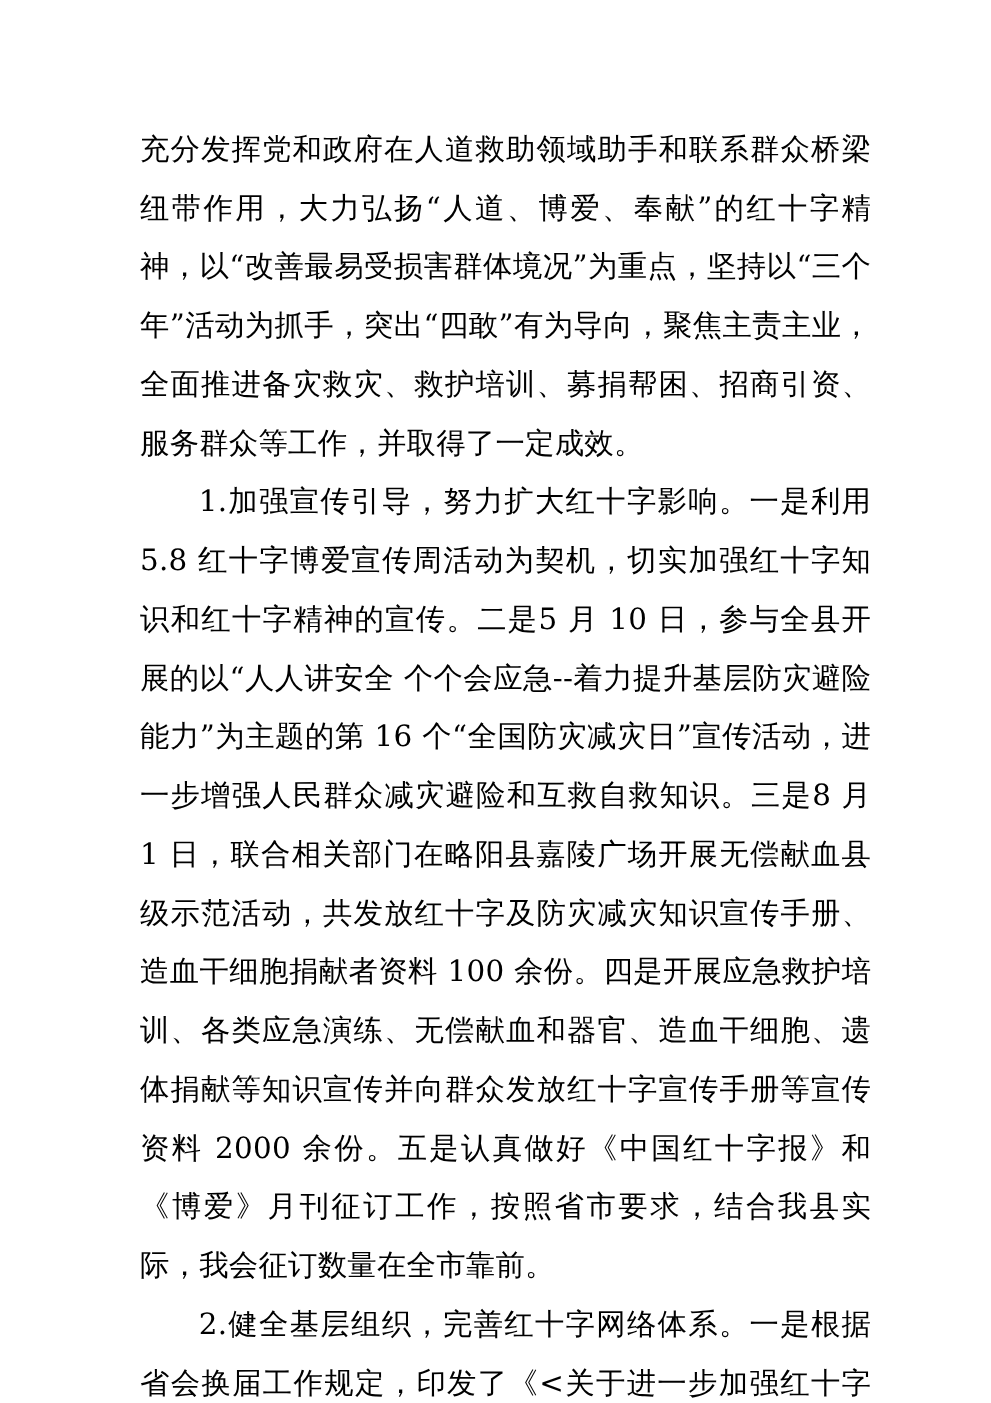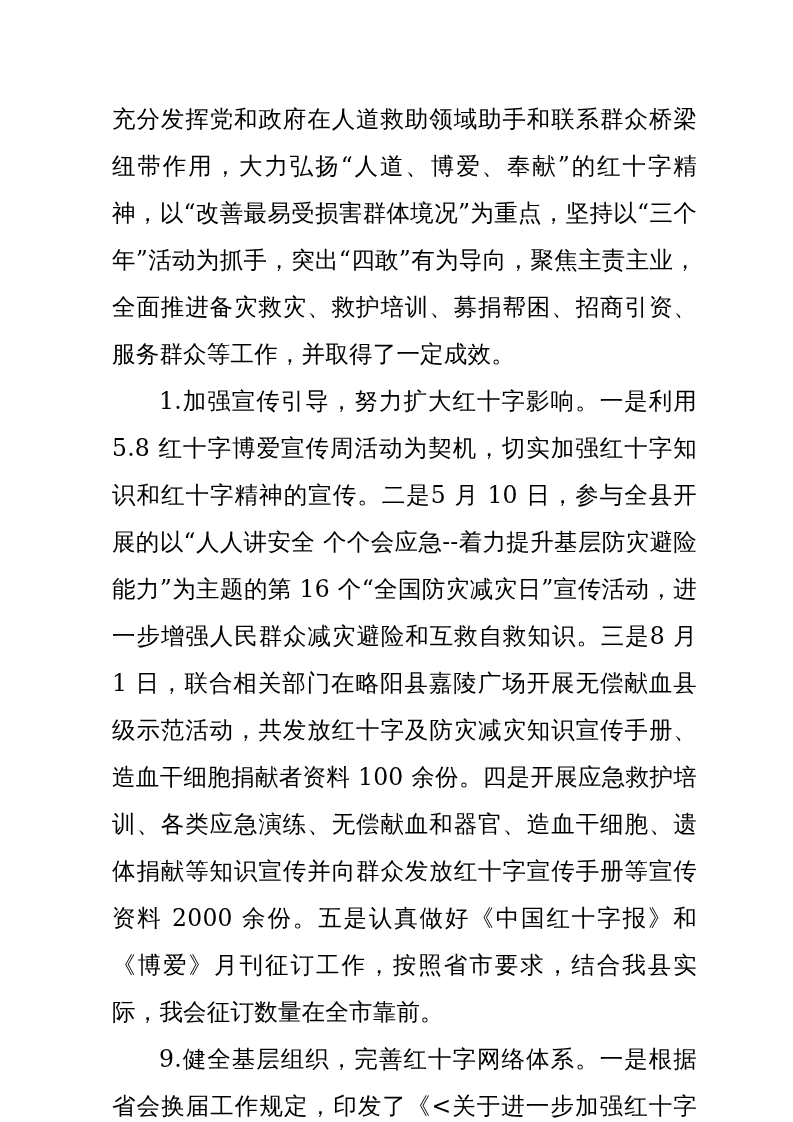--- a/index.html
+++ b/index.html
@@ -51,17 +51,17 @@
 
     <p class="para">
       <span>充分发挥党和政府在人道救助领域助手和联系群众桥梁纽带作用，大力弘扬“人道、博爱、奉献”的红十字精神，以“改善最易受损害群体境况”为重点，坚持以“三个年”活动为抓手，突出“四敢”有为导向，聚焦主责主业，全面推进备灾救灾、救护培训、募捐帮困、招商引资、服务群众等工作，并取得了一定成效。</span>
     </p>
 
     <p class="para indent">
       <span>1.加强宣传引导，努力扩大红十字影响。</span><span class="b">一是</span><span>利用 5.8 红十字博爱宣传周活动为契机，切实加强红十字知识和红十字精神的宣传。</span><span class="b">二是</span><span>5 月 10 日，参与全县开展的以“人人讲安全 个个会应急--着力提升基层防灾避险能力”为主题的第 16 个“全国防灾减灾日”宣传活动，进一步增强人民群众减灾避险和互救自救知识。</span><span class="b">三是</span><span>8 月 1 日，联合相关部门在略阳县嘉陵广场开展无偿献血县级示范活动，共发放红十字及防灾减灾知识宣传手册、造血干细胞捐献者资料 100 余份。</span><span class="b">四是</span><span>开展应急救护培训、各类应急演练、无偿献血和器官、造血干细胞、遗体捐献等知识宣传并向群众发放红十字宣传手册等宣传资料 2000 余份。</span><span class="b">五是</span><span>认真做好《中国红十字报》和《博爱》月刊征订工作，按照省市要求，结合我县实际，我会征订数量在全市靠前。</span>
     </p>
 
     <p class="para indent">
-      <span>9.健全基层组织，完善红十字网络体系。</span><span class="b">一是</span><span>根据省会换届工作规定，印发了《&lt;关于进一步加强红十字会基层组织建设方案&gt;的通知》，明确了会员发展、基层组织建设等</span>
+      <span>2.健全基层组织，完善红十字网络体系。</span><span class="b">一是</span><span>根据省会换届工作规定，印发了《&lt;关于进一步加强红十字会基层组织建设方案&gt;的通知》，明确了会员发展、基层组织建设等</span>
     </p>
 
   </div>
 </div>
 
 </body></html>

